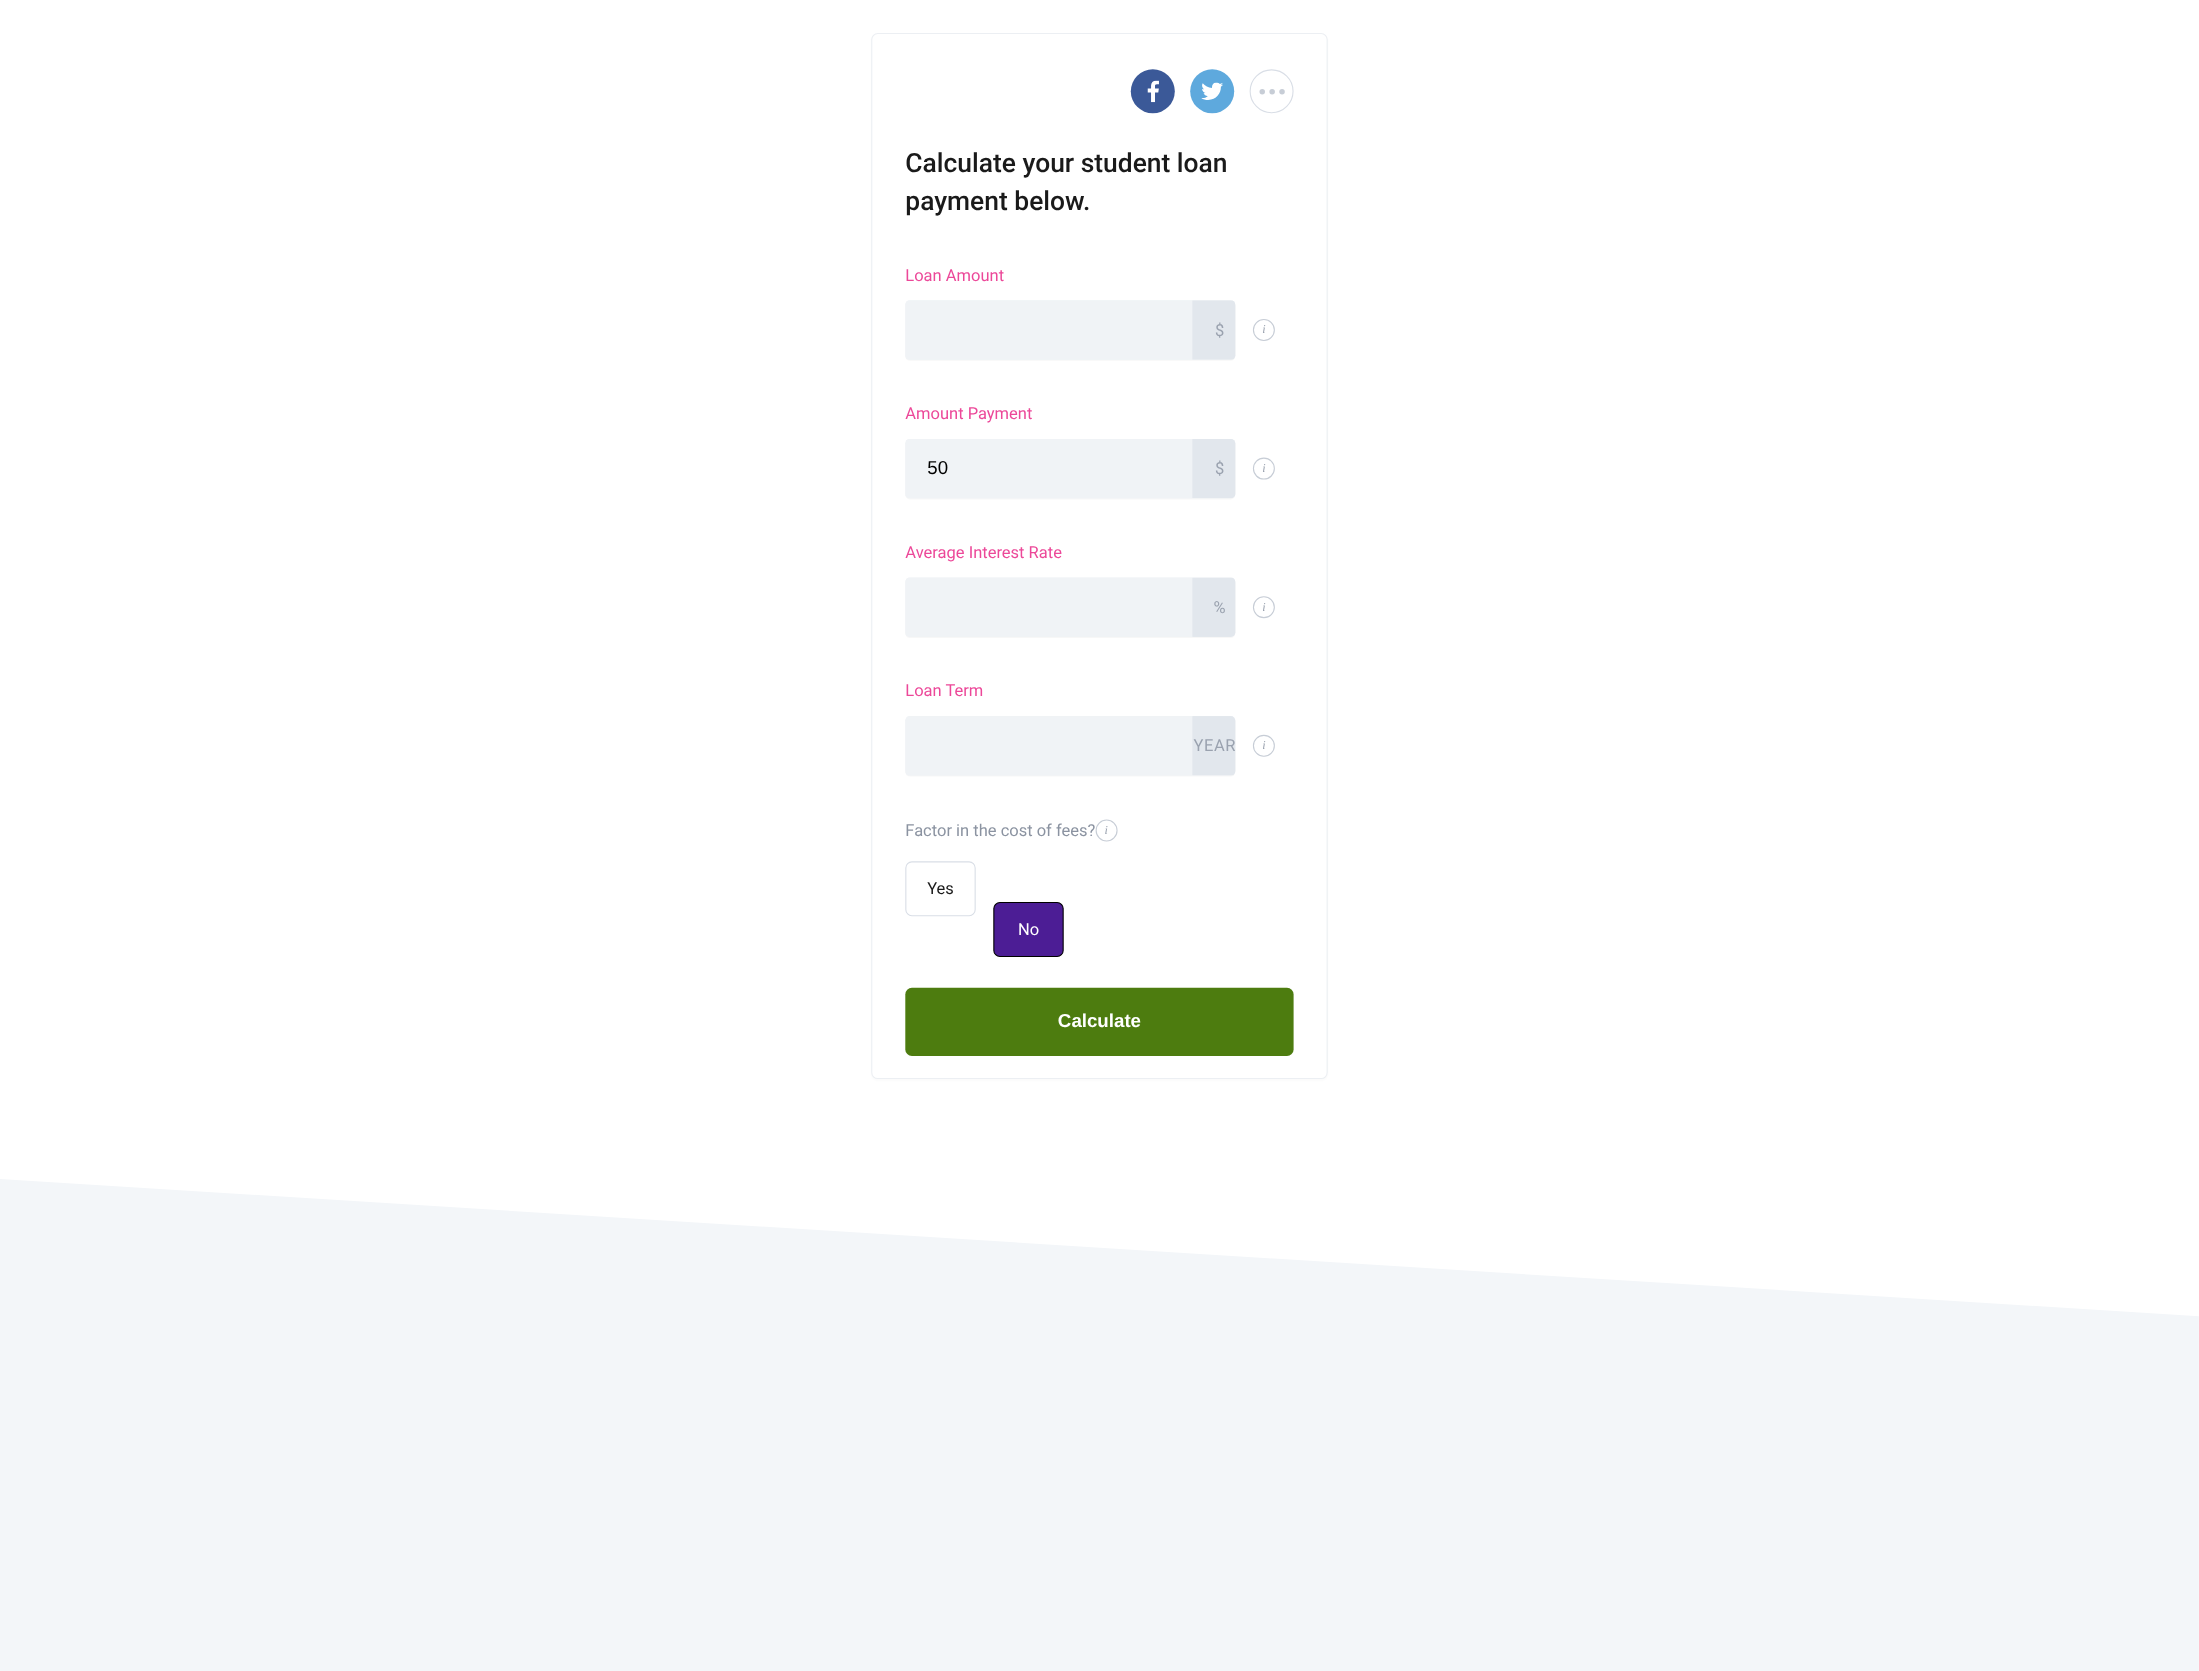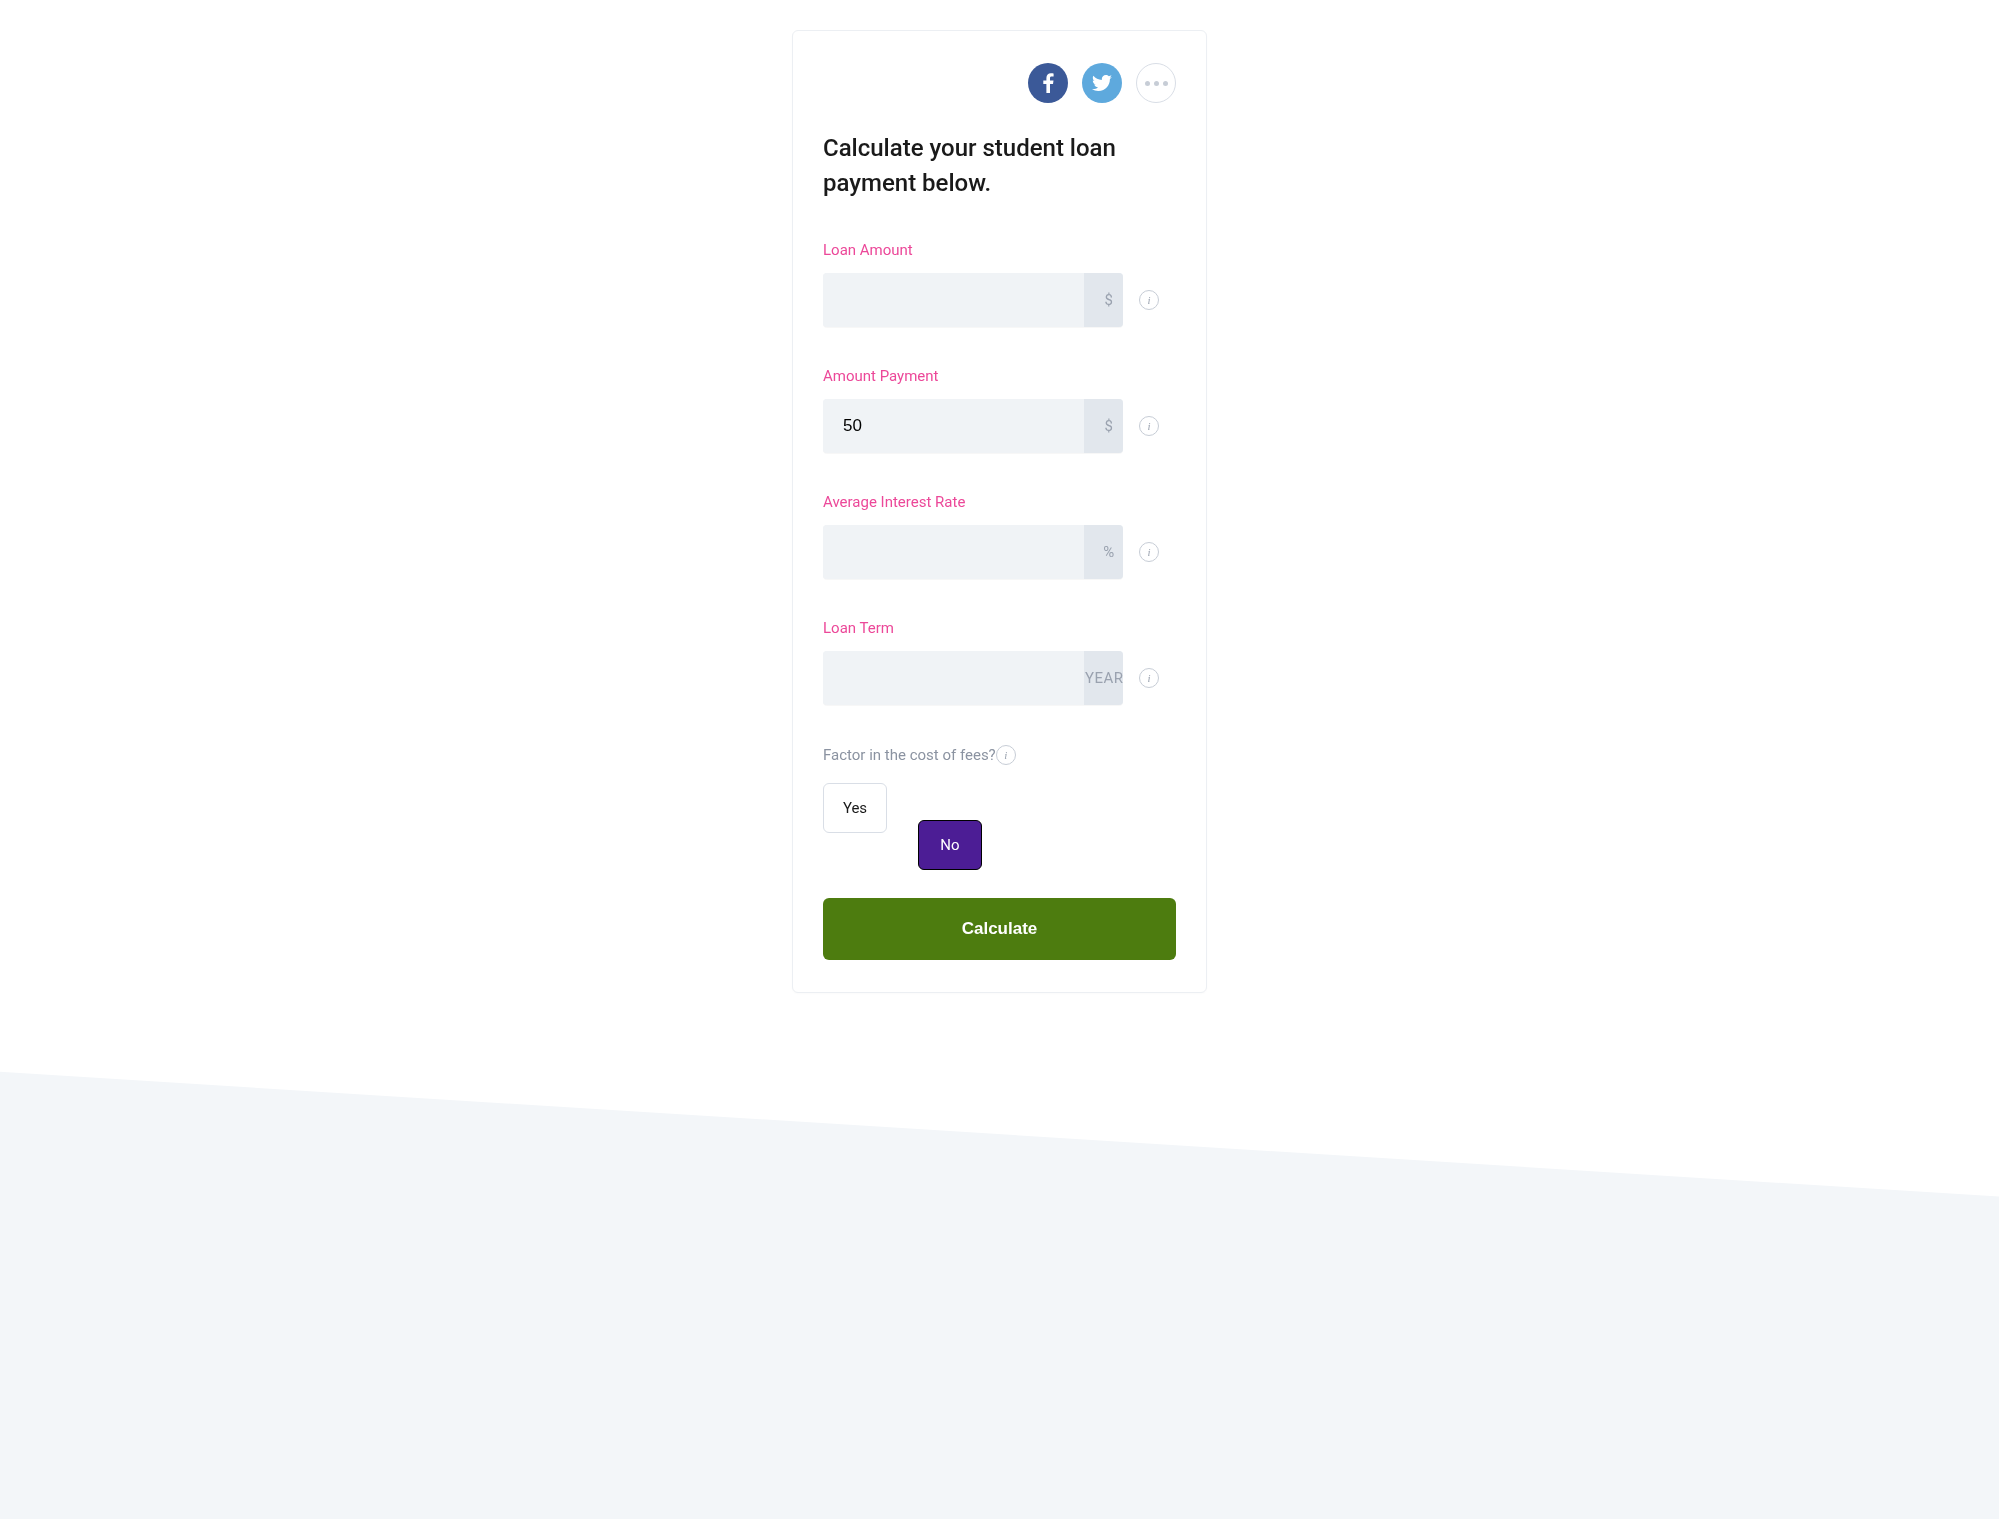--- a/index.html
+++ b/index.html
@@ -19,21 +19,21 @@
     z-index: 0;
   }
   .card {
     position: relative;
     z-index: 1;
     width: 415px;
     margin: 30px auto 0 auto;
     background: #fff;
     border: 1px solid #eceff3;
     border-radius: 6px;
-    padding: 32px 30px 32px 30px;
+    padding: 32px 30px 20px 30px;
     box-shadow: 0 1px 2px rgba(0,0,0,0.02);
   }
   .social-row {
     display: flex;
     justify-content: flex-end;
     gap: 14px;
     margin-bottom: 28px;
   }
   .social-btn {
     width: 40px; height: 40px;
@@ -117,21 +117,21 @@
     display: flex;
     align-items: center;
     margin-bottom: 18px;
   }
   .fees-label {
     font-size: 15px;
     color: #8b93a1;
   }
   .toggle-row {
     display: flex;
-    gap: 31px;
+    gap: 16px;
   }
   .toggle-btn {
     min-width: 64px;
     height: 50px;
     padding: 0 18px;
     border-radius: 6px;
     border: 1px solid #d9dee6;
     background: #fff;
     font-size: 15px;
     color: #1a1a1a;

